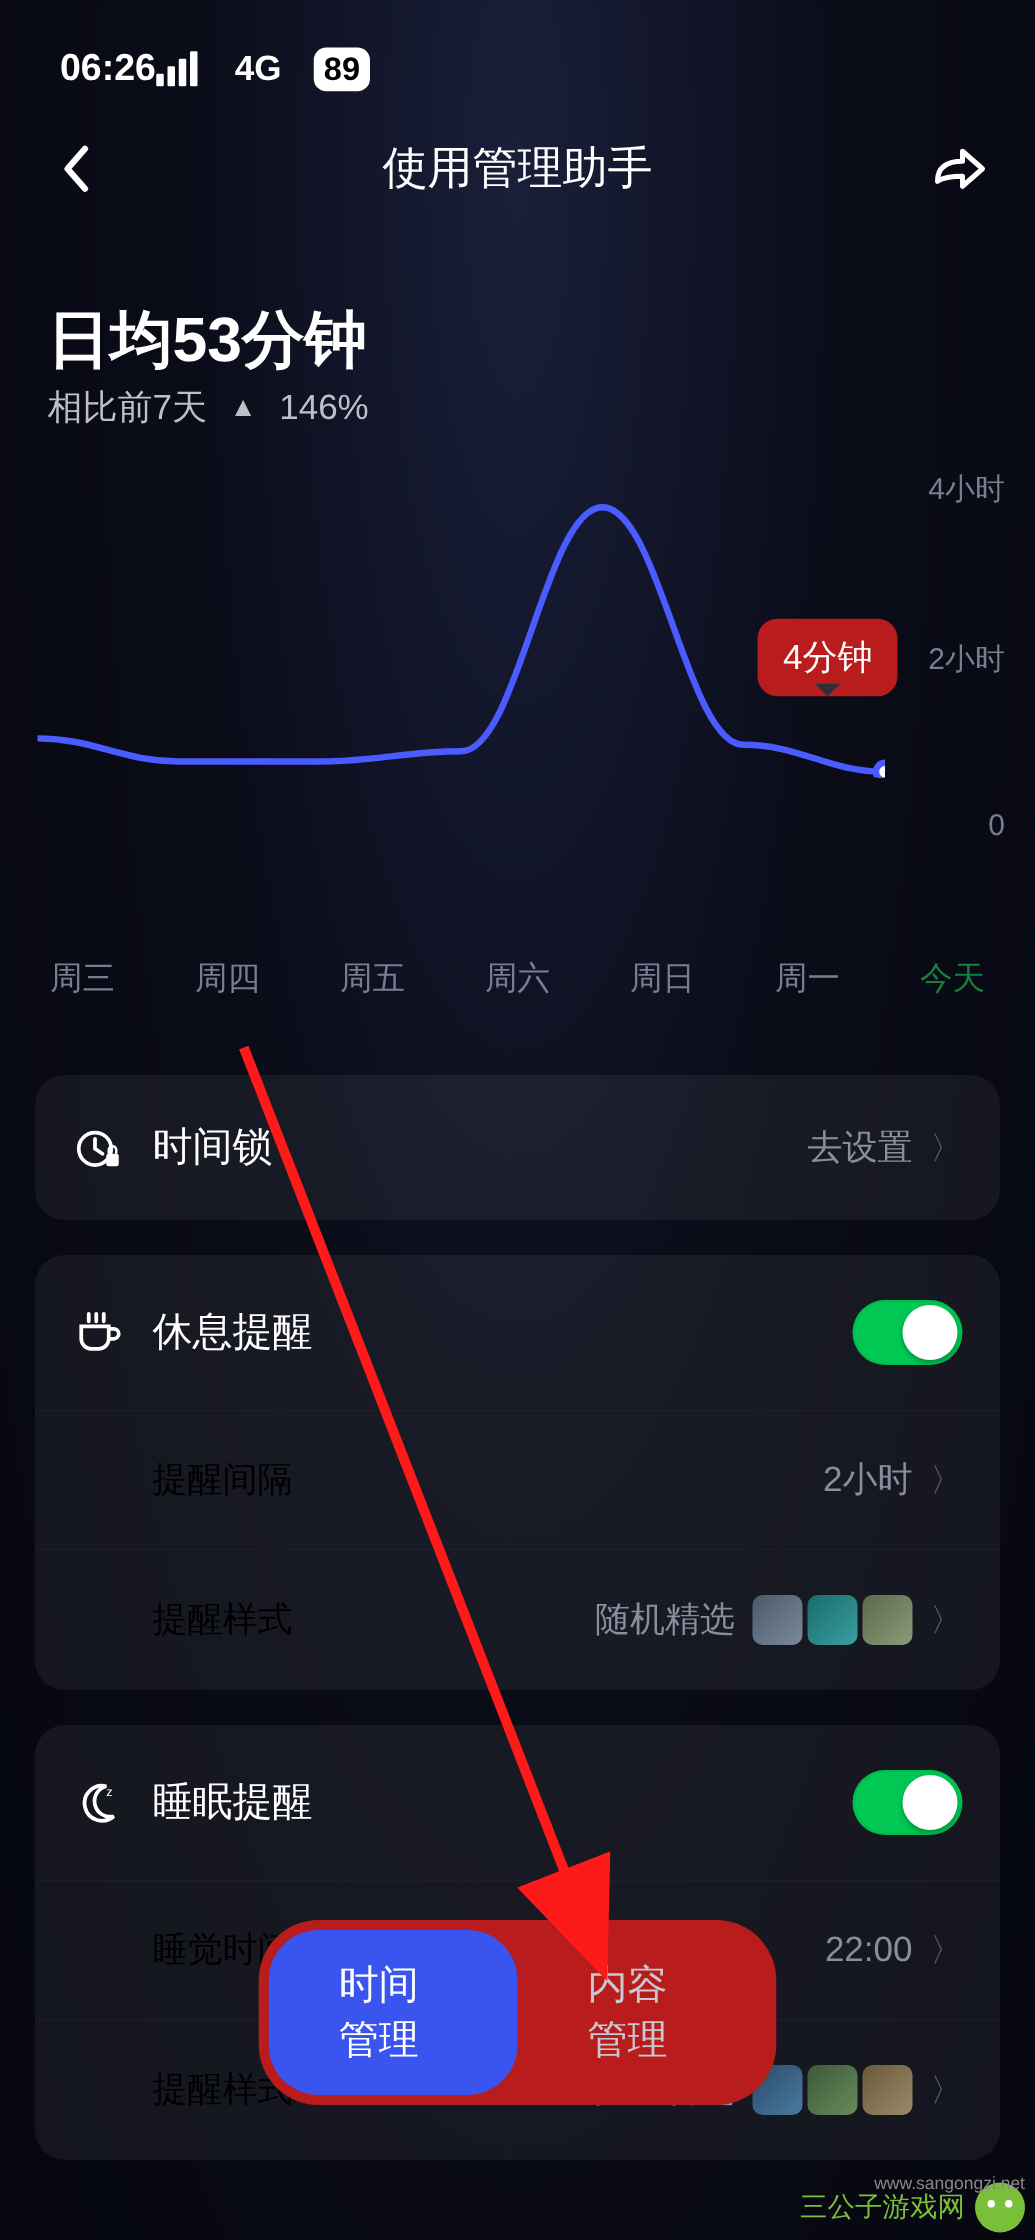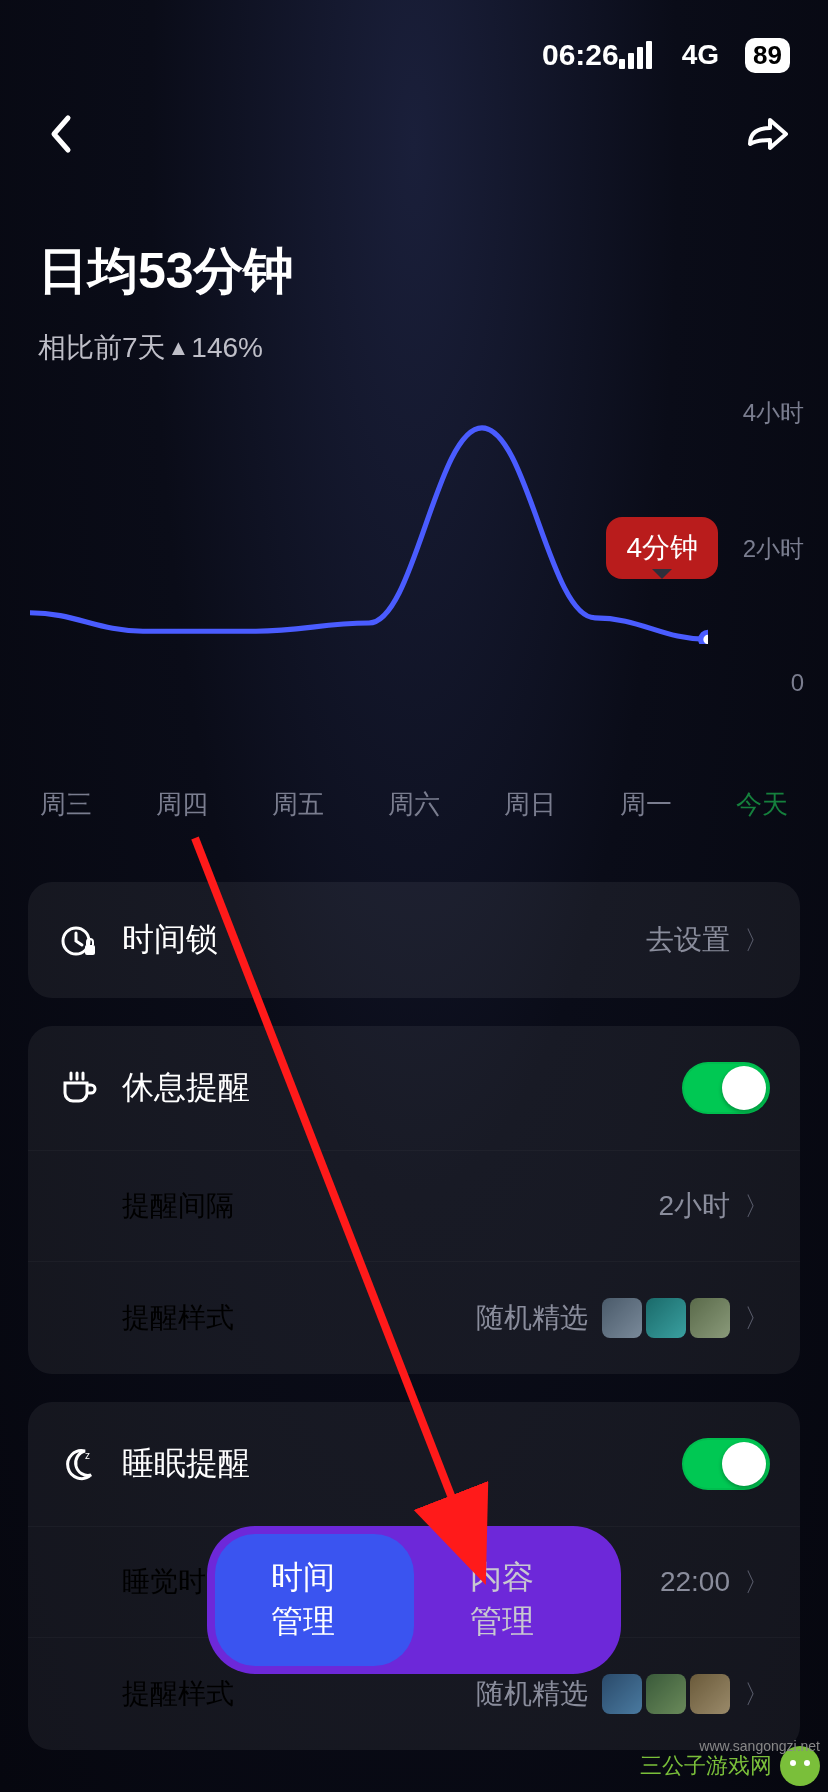--- a/index.html
+++ b/index.html
@@ -11,22 +11,22 @@
     color: #fff;
     position: relative;
     overflow: hidden;
   }
 
   
   .status-bar {
     height: 90px;
     display: flex;
     align-items: center;
-    justify-content: flex-end;
-    padding: 20px 38px 0;
+    justify-content: flex-start;
+    padding: 20px 48px 0;
     font-size: 30px;
     font-weight: 600;
   }
   .status-right { display: flex; align-items: center; gap: 26px; }
   .signal-bars { display: flex; align-items: flex-end; gap: 3px; }
   .bar { width: 6px; background: #fff; border-radius: 1px; }
   .b1{height:10px}.b2{height:16px}.b3{height:22px}.b4{height:28px}
   .net-label { font-size: 28px; font-weight: 600; margin-left: 4px; }
   .battery-pill {
     display: flex; align-items: center;
@@ -39,21 +39,21 @@
   .header {
     display: flex; align-items: center; justify-content: space-between;
     padding: 20px 36px 10px;
   }
   .header-title { font-size: 36px; font-weight: 500; }
   .icon-btn { width: 48px; height: 48px; display: flex; align-items: center; justify-content: center; }
 
   
   .summary { padding: 70px 38px 10px; }
   .avg-line { font-size: 50px; font-weight: 600; }
-  .trend-line { font-size: 28px; color: #bfbfc8; margin-top: 24px; display: flex; align-items: center; gap: 2px; }
+  .trend-line { font-size: 28px; color: #bfbfc8; margin-top: 1px; display: flex; align-items: center; gap: 18px; }
   .up-arrow { font-size: 22px; color: #bfbfc8; }
 
   
   .chart-wrap { position: relative; height: 360px; margin-top: 20px; }
   .y-labels {
     position: absolute; right: 24px; top: 0; bottom: 60px;
     display: flex; flex-direction: column; justify-content: space-between;
     font-size: 24px; color: #7a7d8f; text-align: right;
   }
   .chart-svg { position: absolute; left: 30px; right: 120px; top: 0; bottom: 60px; }
@@ -105,22 +105,22 @@
   .thumb { width: 40px; height: 40px; border-radius: 8px; }
   .tA{background:linear-gradient(135deg,#4a5a6a,#7a8a9a);} 
   .tB{background:linear-gradient(135deg,#1a6a6a,#3aa0a0);} 
   .tC{background:linear-gradient(135deg,#5a6a4a,#8a9a7a);}
   .tD{background:linear-gradient(135deg,#2a4a6a,#4a7aa0);} 
   .tE{background:linear-gradient(135deg,#3a5a3a,#6a8a5a);} 
   .tF{background:linear-gradient(135deg,#6a5a3a,#9a8a6a);}
 
   
   .bottom-tabs {
-    position: absolute; bottom: 118px; left: 50%; transform: translateX(-50%);
-    display: flex; background: #6d28d9; border-radius: 48px; padding: 8px;
+    position: absolute; bottom: 108px; left: 50%; transform: translateX(-50%);
+    display: flex; background: #b91c1c; border-radius: 48px; padding: 8px;
   }
   .tab-btn {
     padding: 22px 56px; border-radius: 40px; font-size: 32px; color: #c8c8d0;
   }
   .tab-btn.active { background: #3a54f0; color: #fff; font-weight:500; }
 
   
   .red-arrow { position: absolute; left: 0; top: 0; pointer-events: none; }
 
   
@@ -157,20 +157,21 @@
     </div>
   </div>
 </div>
 
 <div class="header">
   <div class="icon-btn">
     <svg width="24" height="40" viewBox="0 0 24 40">
       <polyline points="20,4 6,20 20,36" fill="none" stroke="#fff" stroke-width="5" stroke-linecap="round" stroke-linejoin="round"></polyline>
     </svg>
   </div>
+  <div class="header-title">使用管理助手</div>
   <div class="icon-btn">
     <svg width="44" height="40" viewBox="0 0 44 40">
       <path d="M4 30 Q4 14 24 14 L24 6 L40 20 L24 34 L24 26 Q10 26 4 30 Z" fill="none" stroke="#fff" stroke-width="4" stroke-linejoin="round" stroke-linecap="round"></path>
     </svg>
   </div>
 </div>
 
 <div class="summary">
   <div class="avg-line">日均53分钟</div>
   <div class="trend-line">

